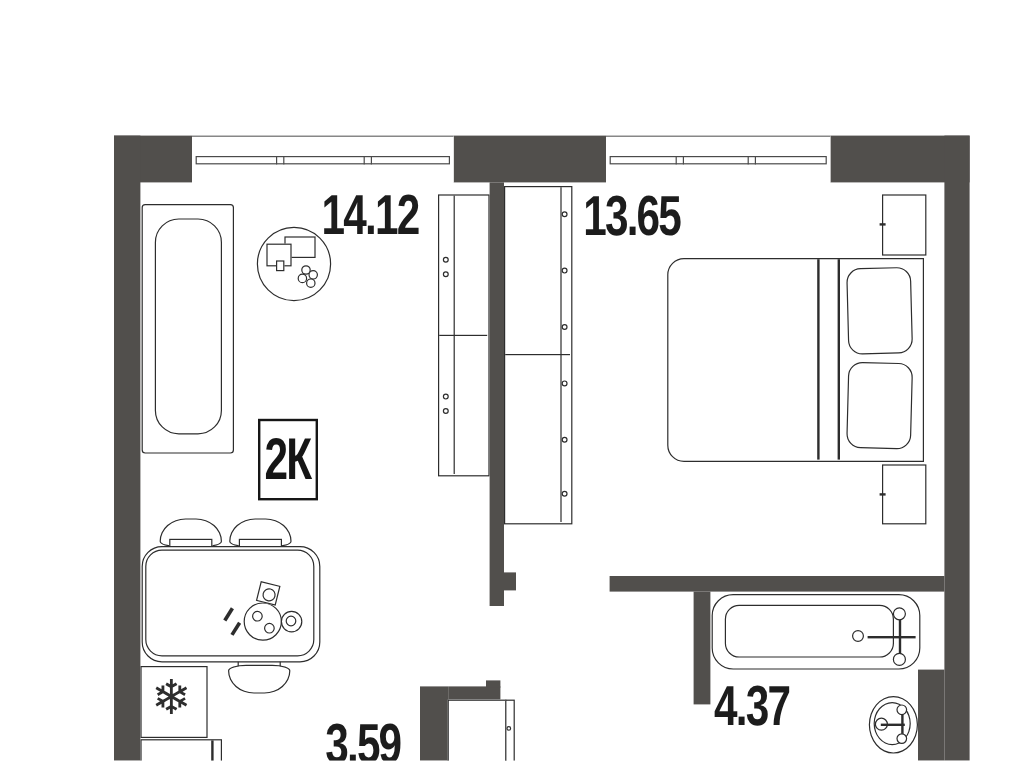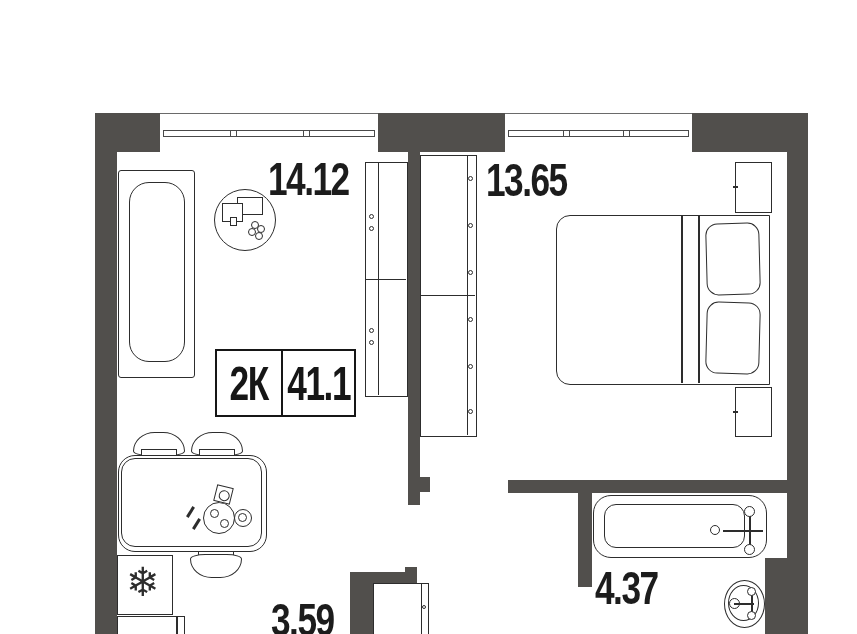--- a/index.html
+++ b/index.html
@@ -150,21 +150,18 @@
   <div class="f" style="left:373px;top:583px;width:49px;height:53px;"></div>
   <div class="f thin" style="left:421px;top:583px;width:8px;height:53px;"></div>
   <div class="f thin circ" style="left:422px;top:605px;width:4px;height:4px;"></div>
 
   <div class="rlabel" style="left:268px;top:155px;">14.12</div>
   <div class="rlabel" style="left:486px;top:156px;">13.65</div>
   <div class="rlabel" style="left:595px;top:564px;">4.37</div>
   <div class="rlabel" style="left:271px;top:596px;">3.59</div>
 
   <div class="aptbox">
-    <div class="aptcell" style="width:68px;">
+    <div class="aptcell" style="width:50px;">
       <span>2К</span>
-    </div>
-    <div class="aptcell" style="width:75px;margin-left:-2px;">
-      <span>41.1</span>
     </div>
   </div>
 
 </div>
 
 </body></html>

